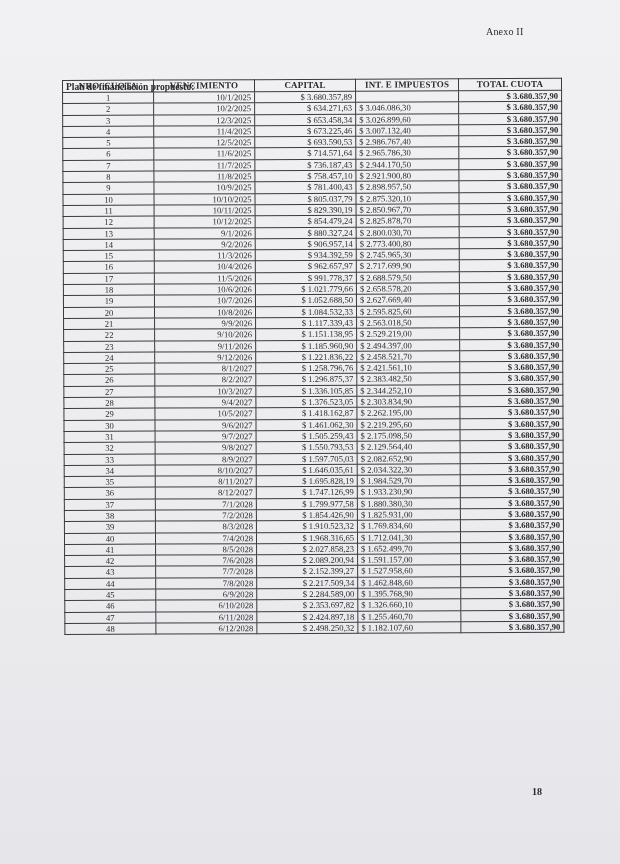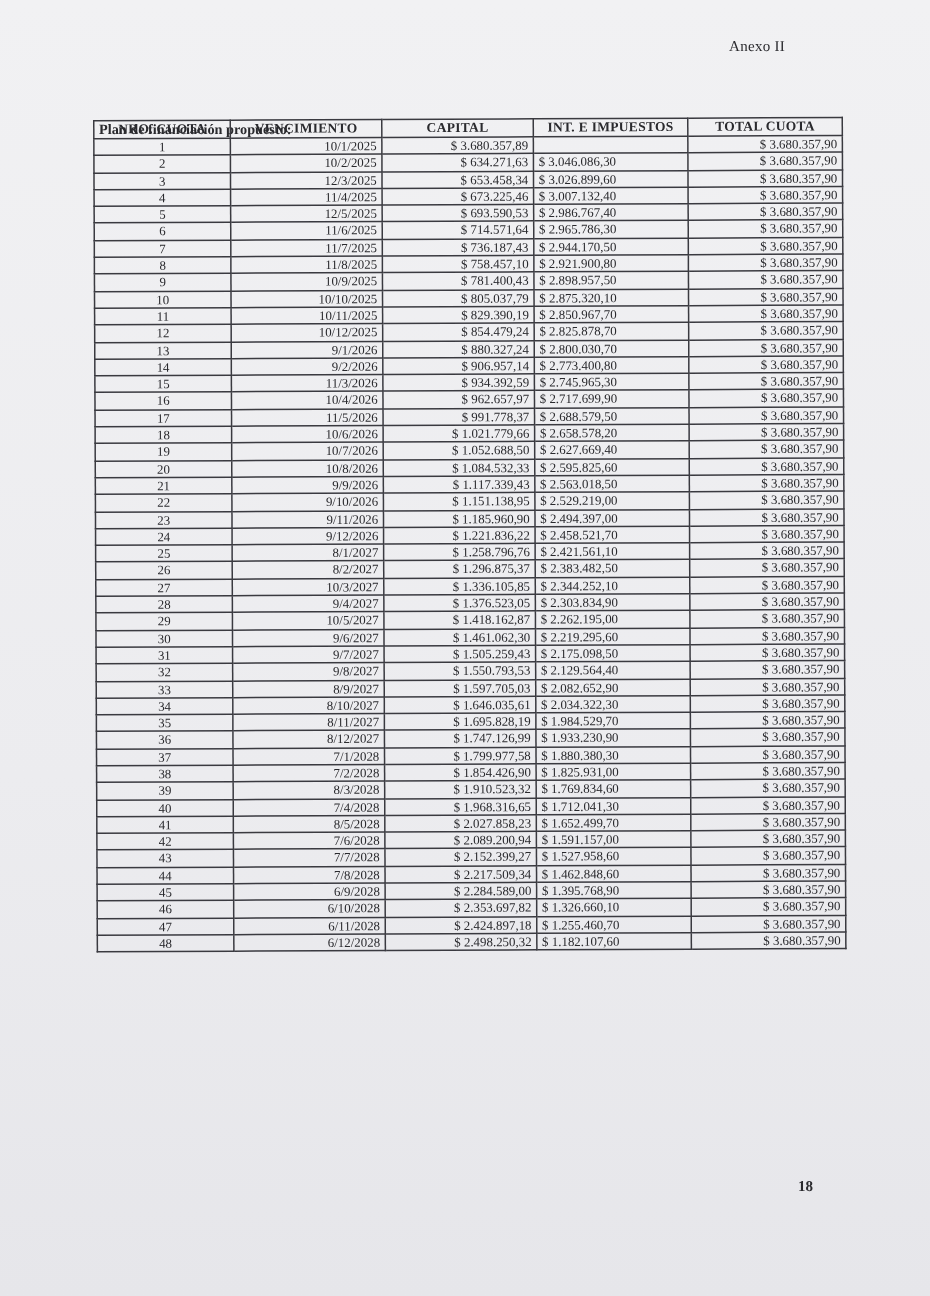--- a/index.html
+++ b/index.html
@@ -33,21 +33,21 @@
     white-space: nowrap;
   }
   table.plan th {
     font-weight: bold; font-size: 9px; height: 11px; line-height: 11px;
     letter-spacing: 0.2px;
   }
   .c-nro { width: 84px; text-align: center; }
   .c-ven { width: 94px; text-align: right; }
   .c-cap { width: 94px; text-align: right; }
   .c-int { width: 96px; text-align: left; }
-  .c-tot { width: 96px; text-align: right; }
+  .c-tot { width: 96px; text-align: right; font-weight: bold; }
   th.c-cap, th.c-int, th.c-tot, th.c-nro, th.c-ven { text-align: center; }
   th.c-int { vertical-align: top; }
   .page-number {
     position: absolute; top: 786px; left: 532px;
     font-size: 10px; font-weight: bold;
   }
 </style>
 </head>
 <body>
 

